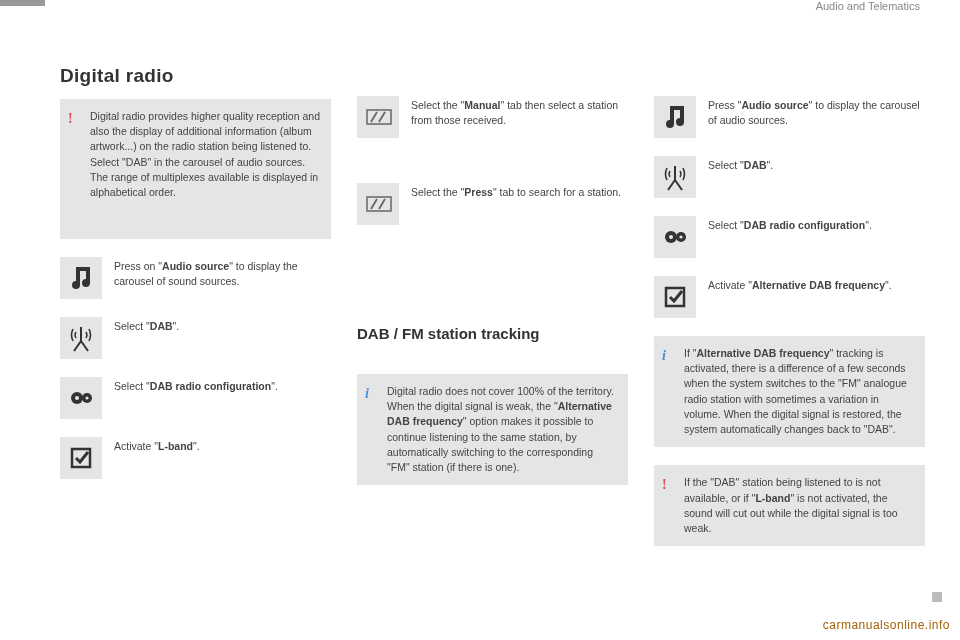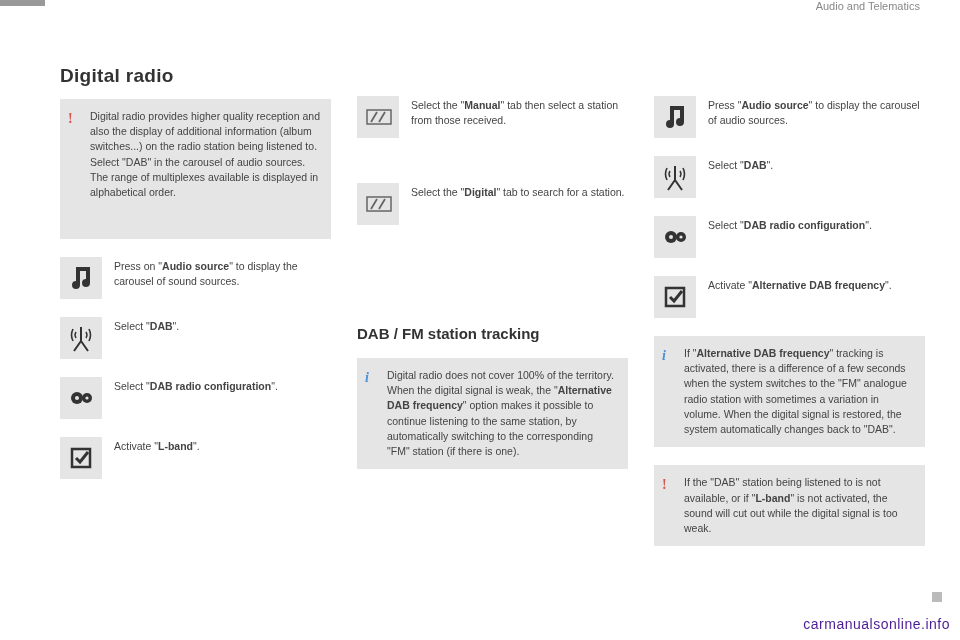--- a/index.html
+++ b/index.html
@@ -40,21 +40,21 @@
     font-size: 19px;
     font-weight: bold;
     color: #333;
     margin-bottom: 12px;
     letter-spacing: 0.3px;
   }
   h2.subheading {
     font-size: 15px;
     font-weight: bold;
     color: #333;
-    margin: 35px 0 16px 0;
+    margin: 35px 0 32px 0;
   }
   .info-box {
     background: #e5e5e5;
     padding: 10px 10px 10px 30px;
     position: relative;
     line-height: 1.45;
     color: #444;
     font-size: 10.5px;
     margin-bottom: 18px;
   }
@@ -83,22 +83,22 @@
     display: flex;
     align-items: center;
     justify-content: center;
   }
   .step .step-text { flex: 1; padding-top: 2px; }
   b { font-weight: bold; }
   .watermark {
     position: absolute;
     right: 10px;
     bottom: 8px;
-    color: #4c1d95;
-    font-size: 14px;
+    color: #a16207;
+    font-size: 12px;
     letter-spacing: 0.5px;
     margin-left: 46px;
   }
   .pg-square {
     position: absolute;
     right: 18px;
     bottom: 38px;
     width: 10px; height: 10px;
     background: #bbb;
   }
@@ -140,21 +140,21 @@
   <div class="header-text">Audio and Telematics</div>
 </div>
 
 <div class="page">
 
   <div>
     <h1 class="section-title">Digital radio</h1>
 
     <div class="info-box tall">
       <span class="prefix-icon prefix-warn">!</span>
-      <span>Digital radio provides higher quality reception and also the display of additional information (album switches...) on the radio station being listened to. Select "DAB" in the carousel of audio sources. The range of multiplexes available is displayed in alphabetical order.</span>
+      <span>Digital radio provides higher quality reception and also the display of additional information (album artwork...) on the radio station being listened to. Select "DAB" in the carousel of audio sources. The range of multiplexes available is displayed in alphabetical order.</span>
     </div>
 
     <div class="step">
       <div class="icon-slot">
         <svg width="30" height="30">
             <use href="#music-note-icon"></use>
           </svg>
       </div>
       <div class="step-text">
         <span>Press on "</span><b>Audio source</b><span>" to display the carousel of sound sources.</span>
@@ -209,21 +209,21 @@
       </div>
     </div>
 
     <div class="step">
       <div class="icon-slot">
         <svg width="30" height="30">
             <use href="#parallelogram-icon"></use>
           </svg>
       </div>
       <div class="step-text">
-        <span>Select the "</span><b>Digital</b><span>" tab to search for a station.</span>
+        <span>Select the "</span><b>Press</b><span>" tab to search for a station.</span>
       </div>
     </div>
 
     <h2 class="subheading" style="margin-top:100px">DAB / FM station tracking</h2>
 
     <div class="info-box">
       <span class="prefix-icon prefix-info">i</span>
       <span>Digital radio does not cover 100% of the territory. When the digital signal is weak, the "</span><b>Alternative DAB frequency</b><span>" option makes it possible to continue listening to the same station, by automatically switching to the corresponding "FM" station (if there is one).</span>
     </div>
   </div>

